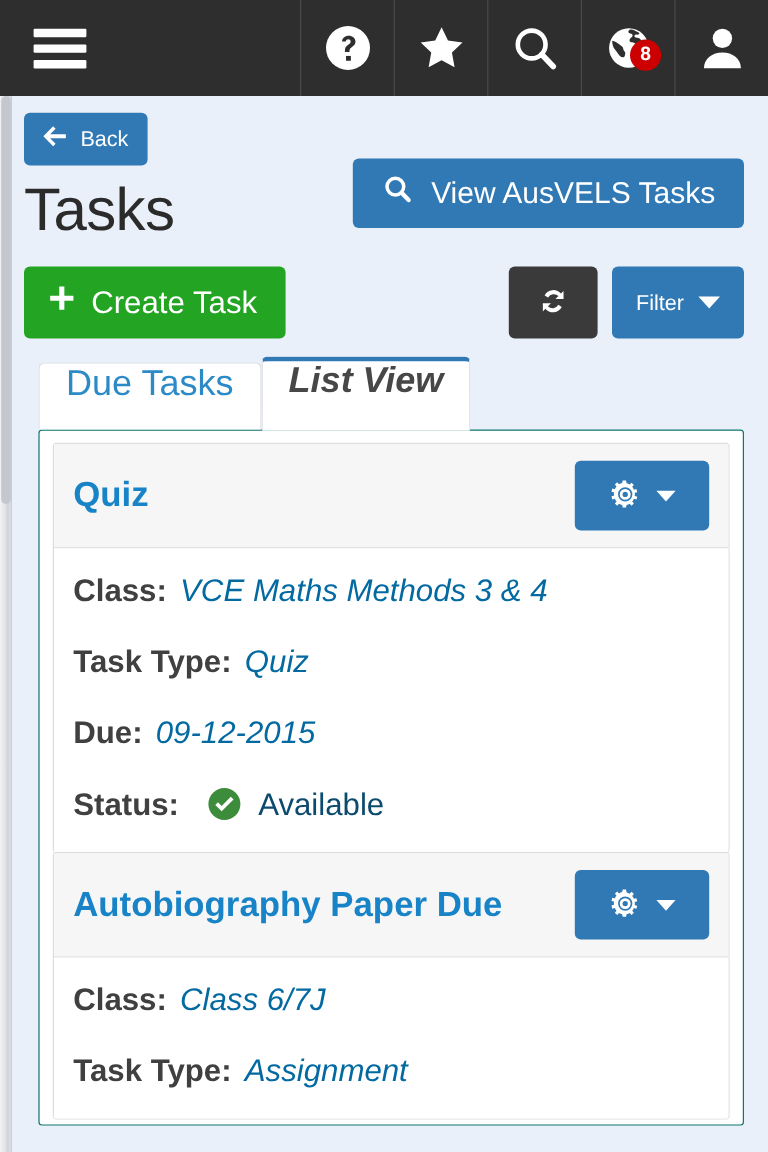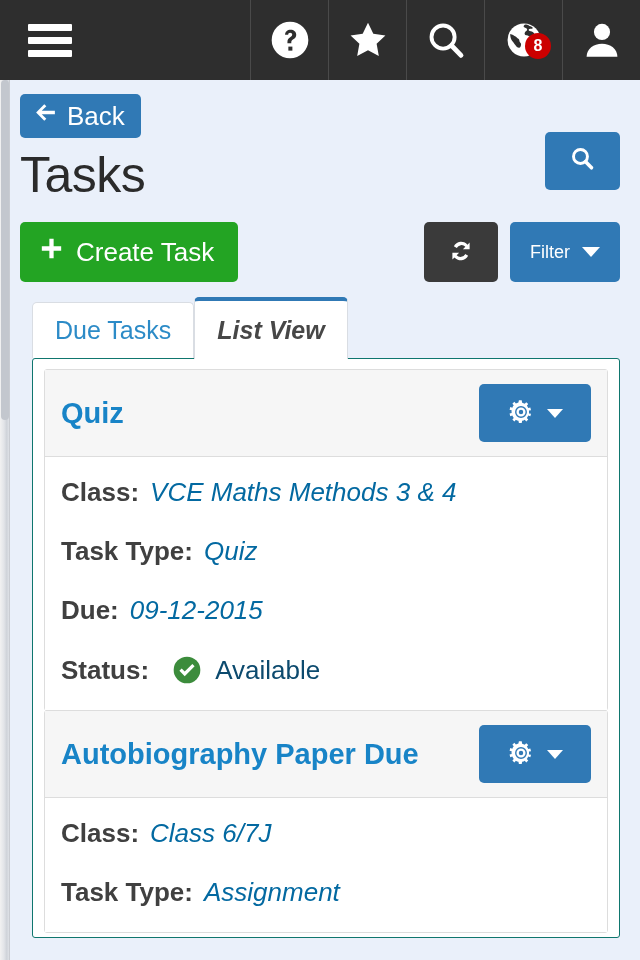--- a/index.html
+++ b/index.html
@@ -128,21 +128,21 @@
   }
   .btn-dark {
     background: #3a3a3a;
     color: #ffffff;
     border-radius: 5px;
   }
 
   .back-btn {
     height: 44px;
     padding: 0 16px 0 13px;
-    font-size: 26px;
+    font-size: 18px;
     gap: 9px;
   }
 
   .page-title {
     font-size: 50px;
     font-weight: 400;
     color: #2b2b2b;
     letter-spacing: -0.5px;
     line-height: 1;
     margin-top: 12px;
@@ -197,22 +197,21 @@
     align-items: flex-end;
     margin-top: 16px;
     padding-left: 12px;
     height: 60px;
   }
   .tab {
     position: relative;
     height: 56px;
     padding: 0 22px;
     display: flex;
-    align-items: center;
-    font-size: 25px;
+    font-size: 30px;
     color: #2c8bc7;
     background: #ffffff;
     border: 1px solid #d9dde3;
     border-bottom: none;
     border-radius: 5px 5px 0 0;
     cursor: pointer;
   }
   .tab.active {
     color: #474747;
     font-weight: bold;
@@ -389,20 +388,21 @@
     <div class="page-title">Tasks</div>
 
     <div class="row-ausvels">
       <button class="btn btn-primary ausvels-btn">
         <span>
           <svg width="27" height="27" viewBox="0 0 24 24">
             <circle cx="10.2" cy="10.2" r="6.2" fill="none" stroke="#ffffff" stroke-width="2.6"></circle>
             <line x1="14.8" y1="14.8" x2="20" y2="20.2" stroke="#ffffff" stroke-width="3.2" stroke-linecap="round"></line>
           </svg>
         </span>
+        <span>View AusVELS Tasks</span>
       </button>
     </div>
 
     <div class="row-actions">
       <button class="btn btn-success create-btn">
         <span>
           <svg width="27" height="27" viewBox="0 0 24 24">
             <path d="M10.1 3.4h3.8v6.7h6.7v3.8h-6.7v6.7h-3.8v-6.7H3.4v-3.8h6.7z" fill="#ffffff"></path>
           </svg>
         </span>

